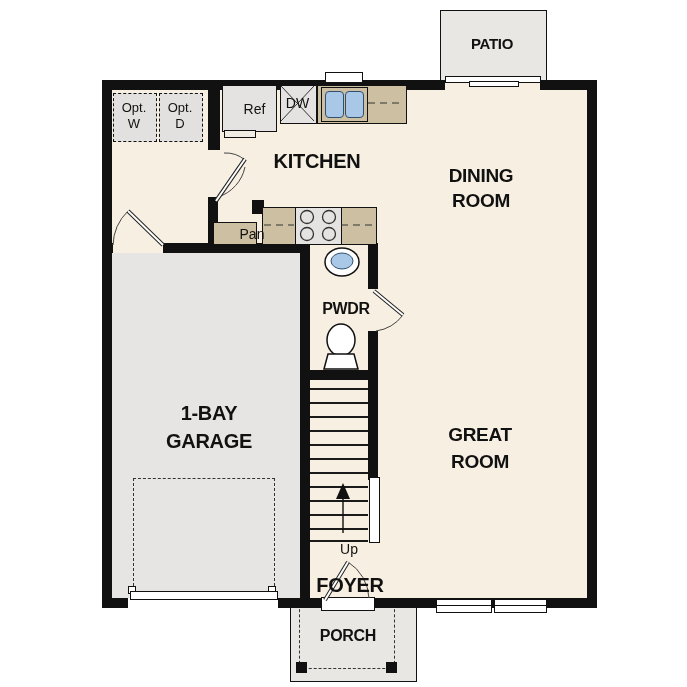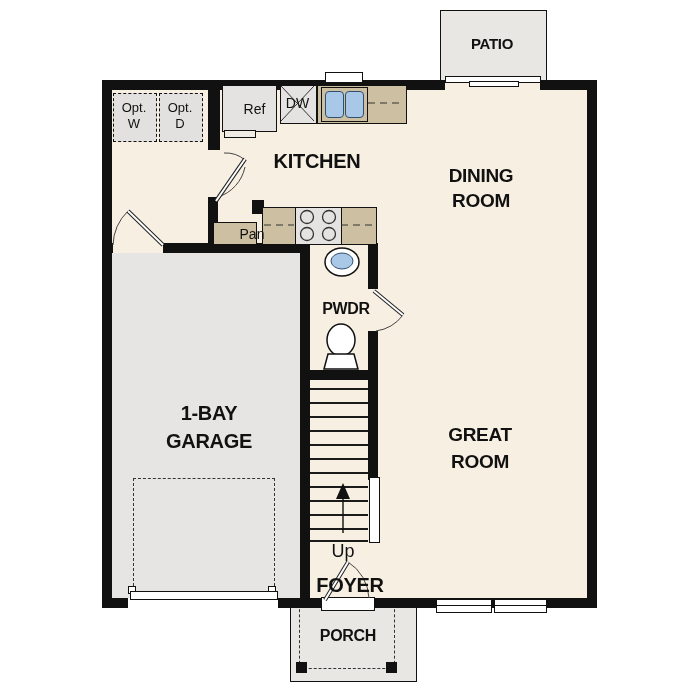--- a/index.html
+++ b/index.html
@@ -164,17 +164,17 @@
   <div class="abs lbl room-lbl" style="left:420px;top:421px;width:120px;font-size:19px;line-height:27px;text-align:center;"><span>GREAT</span><br><span>ROOM</span></div>
   <div class="abs lbl room-lbl" style="left:139px;top:399px;width:140px;font-size:20px;line-height:28px;"><span>1-BAY</span><br><span>GARAGE</span></div>
   <div class="abs lbl room-lbl" style="left:316px;top:300px;width:60px;font-size:16px;">PWDR</div>
   <div class="abs lbl room-lbl" style="left:315px;top:574px;width:70px;font-size:20px;">FOYER</div>
   <div class="abs lbl room-lbl" style="left:298px;top:627px;width:100px;font-size:16px;">PORCH</div>
   <div class="abs lbl room-lbl" style="left:442px;top:35px;width:100px;font-size:15px;">PATIO</div>
 
   <div class="abs lbl fx-lbl" style="left:222px;top:101px;width:53px;font-size:14px;margin-left:6px;">Ref</div>
   <div class="abs lbl fx-lbl" style="left:280px;top:95px;width:35px;font-size:14px;">DW</div>
   <div class="abs lbl fx-lbl" style="left:231px;top:226px;width:42px;font-size:14px;">Pan</div>
-  <div class="abs lbl fx-lbl" style="left:328px;top:541px;width:30px;font-size:18px;">Up</div>
+  <div class="abs lbl fx-lbl" style="left:328px;top:541px;width:30px;font-size:14px;text-align:right;">Up</div>
   <div class="abs lbl fx-lbl" style="left:113px;top:100px;width:42px;font-size:13px;line-height:16px;"><span>Opt.</span><br><span>W</span></div>
   <div class="abs lbl fx-lbl" style="left:159px;top:100px;width:42px;font-size:13px;line-height:16px;"><span>Opt.</span><br><span>D</span></div>
 
 </div>
 
 </body></html>

